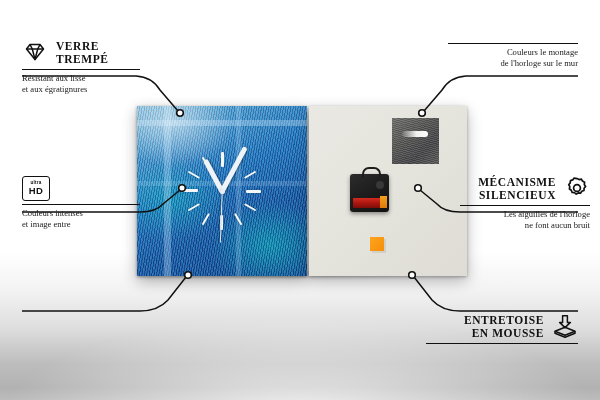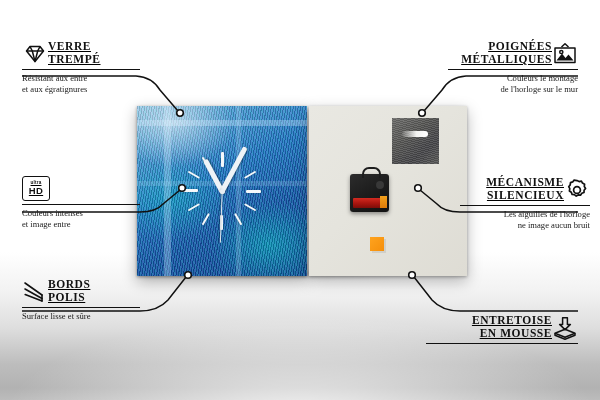--- a/index.html
+++ b/index.html
@@ -91,21 +91,21 @@
     box-shadow:2px 2px 0 rgba(0,0,0,.08);
   }
   .shadow-strip{
     position:absolute;left:130px;top:272px;width:345px;height:16px;
     background:radial-gradient(ellipse 50% 55% at 50% 0%, rgba(0,0,0,.28) 0%, rgba(0,0,0,0) 72%);
     filter:blur(2px);
   }
 
   
   .callout{position:absolute;}
-  .callout .head{display:flex;align-items:flex-end;gap:0;text-decoration:underline;}
+  .callout .head{display:flex;align-items:flex-start;gap:8px;}
   .callout.left .head{justify-content:flex-start;}
   .callout.right .head{justify-content:flex-end;}
   .ttl{
     font-family:"Liberation Serif", serif;
     font-weight:bold;font-size:11.5px;letter-spacing:.55px;color:#111;
     line-height:13px;text-transform:uppercase;white-space:pre-line;
   }
   .callout.right .ttl{text-align:right;}
   .rule{height:1.4px;background:#111;margin:3px 0 3px 0;}
   .sub{
@@ -221,91 +221,59 @@
           <path d="M4.5,9 L8,4.5 L18,4.5 L21.5,9 L13,19.5 Z"></path>
           <path d="M4.5,9 L21.5,9"></path>
               <path d="M8,4.5 L10.3,9 L13,19.5 L15.7,9 L18,4.5"></path>
         </g>
           </svg>
       </span>
       <span class="ttl">VERRE
 TREMPÉ</span>
     </div>
     <div class="rule" style="width:118px;"></div>
-    <div class="sub">Résistant aux entre
+    <div class="sub">Résistant aux lisse
 et aux égratignures</div>
   </div>
 
   <div class="callout left" style="left:22px;top:176px;width:152px;">
     <div class="head">
       <span class="hdbox">
         <span class="u">ultra</span>
         <span class="h">HD</span>
       </span>
     </div>
     <div class="rule" style="width:118px;"></div>
     <div class="sub">Couleurs intenses
 et image entre</div>
   </div>
 
-  <div class="callout left" style="left:22px;top:278px;width:152px;">
-    <div class="head">
-      <span class="ico">
-        <svg viewBox="0 0 26 24">
-            <g fill="none" stroke="#111" stroke-width="1.6" stroke-linecap="round">
-          <path d="M3,3 L20,15"></path>
-              <path d="M3,9 L20,18.5"></path>
-              <path d="M3.2,14.5 L20,21"></path>
-          <path d="M20,15 L20,21"></path>
-        </g>
-          </svg>
-      </span>
-      <span class="ttl">BORDS
-POLIS</span>
-    </div>
-    <div class="rule" style="width:118px;"></div>
-    <div class="sub">Surface lisse et sûre</div>
-  </div>
 
   <div class="callout right" style="right:22px;top:40px;width:165px;">
-    <div class="head">
-      <span class="ttl">POIGNÉES
-MÉTALLIQUES</span>
-      <span class="ico">
-        <svg viewBox="0 0 26 24">
-            <g fill="none" stroke="#111" stroke-width="1.5" stroke-linejoin="round">
-          <path d="M9.5,5 L13,1.8 L16.5,5"></path>
-          <rect x="3" y="6" width="20" height="14.5"></rect>
-          <path d="M4.5,18.5 L10,11.5 L13.5,16 L16.5,12.5 L21.5,18.5 Z" fill="#111" stroke="none"></path>
-          <circle cx="9.3" cy="10" r="1.6"></circle>
-        </g>
-          </svg>
-      </span>
-    </div>
     <div class="rule" style="width:130px;margin-left:auto;"></div>
     <div class="sub">Couleurs le montage
 de l'horloge sur le mur</div>
   </div>
 
   <div class="callout right" style="right:10px;top:176px;width:165px;">
     <div class="head">
       <span class="ttl">MÉCANISME
 SILENCIEUX</span>
       <span class="ico">
         <svg viewBox="0 0 26 24">
             <g fill="none" stroke="#111" stroke-width="1.7" stroke-linejoin="round">
           <path d="M13,2.6 l2.1,1.0 2.3,-0.5 1.1,2.0 2.1,1.1 -0.3,2.3 1.3,1.9 -1.5,1.8 -0.1,2.3 -2.2,0.8 -1.3,1.9 -2.3,-0.3 -2.0,1.2 -1.8,-1.4 -2.3,-0.2 -0.8,-2.2 -1.9,-1.3 0.4,-2.3 -1.1,-2.0 1.5,-1.8 0.3,-2.3 2.2,-0.7 1.4,-1.8 Z"></path>
           <circle cx="13" cy="12" r="3.4"></circle>
         </g>
           </svg>
       </span>
     </div>
     <div class="rule" style="width:130px;margin-left:auto;"></div>
     <div class="sub">Les aiguilles de l'horloge
-ne image aucun bruit</div>
+ne font aucun bruit</div>
   </div>
 
   <div class="callout right" style="right:22px;top:278px;width:190px;margin-top:36px;">
     <div class="head">
       <span class="ttl">ENTRETOISE
 EN MOUSSE</span>
       <span class="ico">
         <svg viewBox="0 0 26 24">
             <g fill="none" stroke="#111" stroke-width="1.5" stroke-linejoin="round">
           <path d="M10.6,1.8 L15.4,1.8 L15.4,8.4 L18.4,8.4 L13,13.6 L7.6,8.4 L10.6,8.4 Z"></path>

